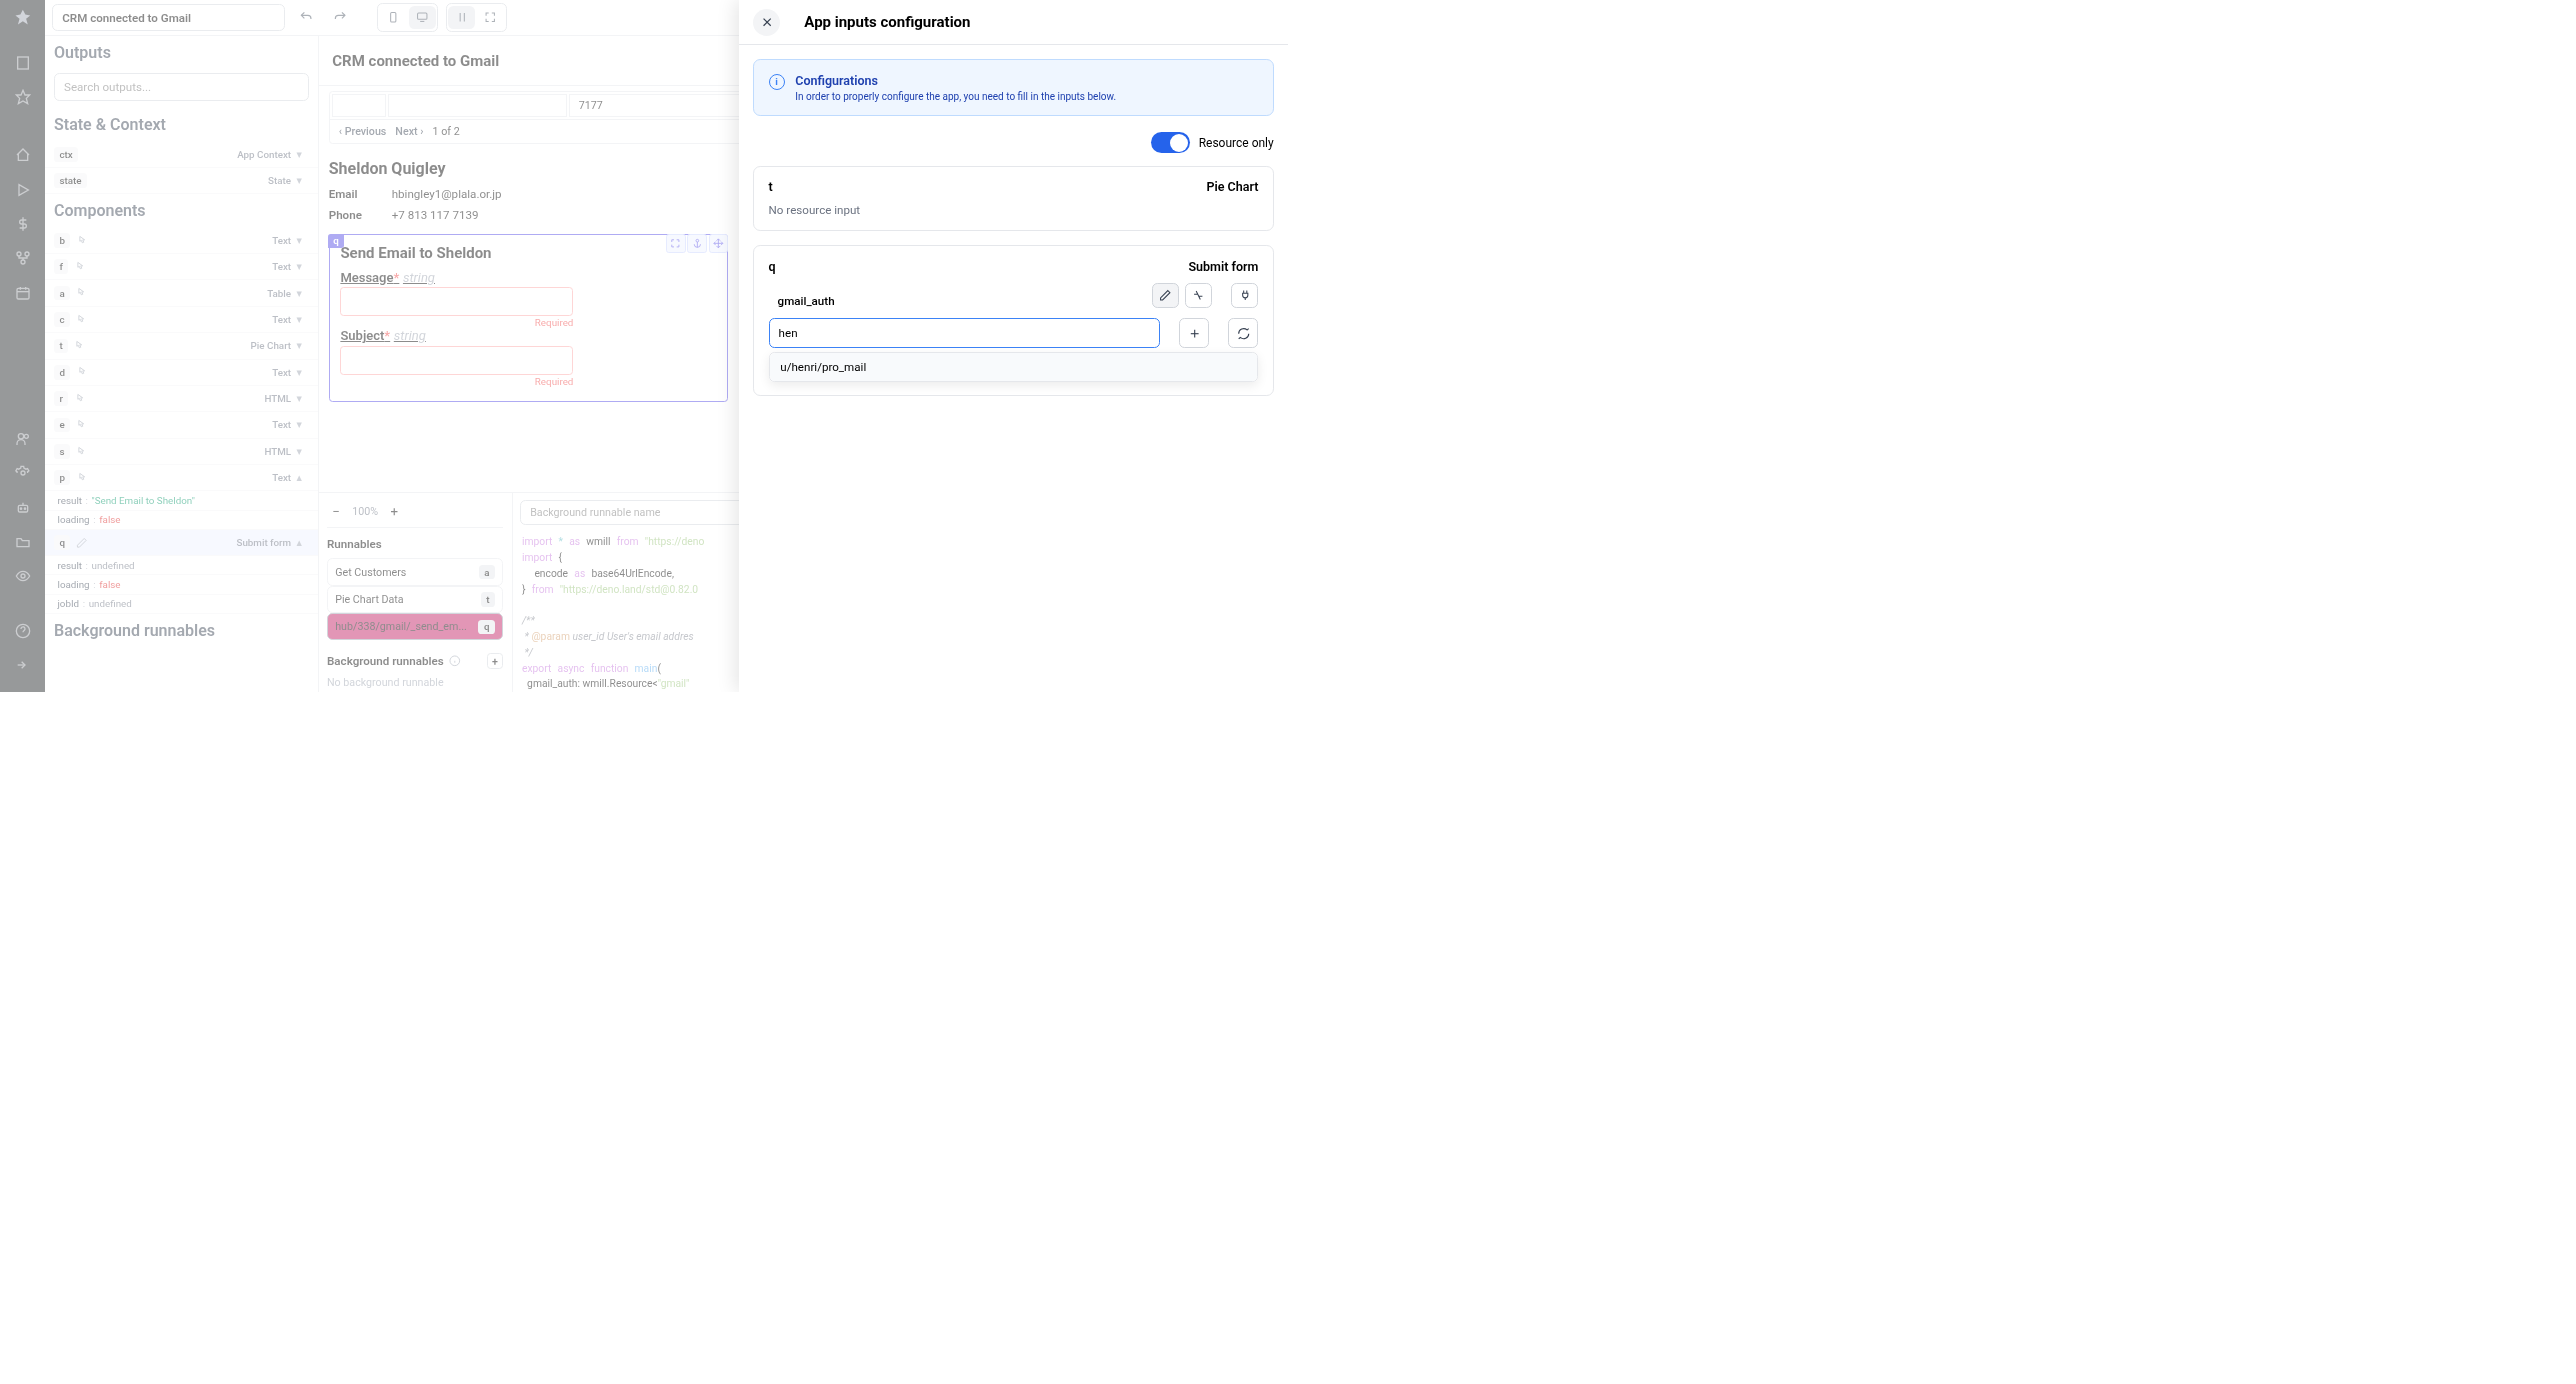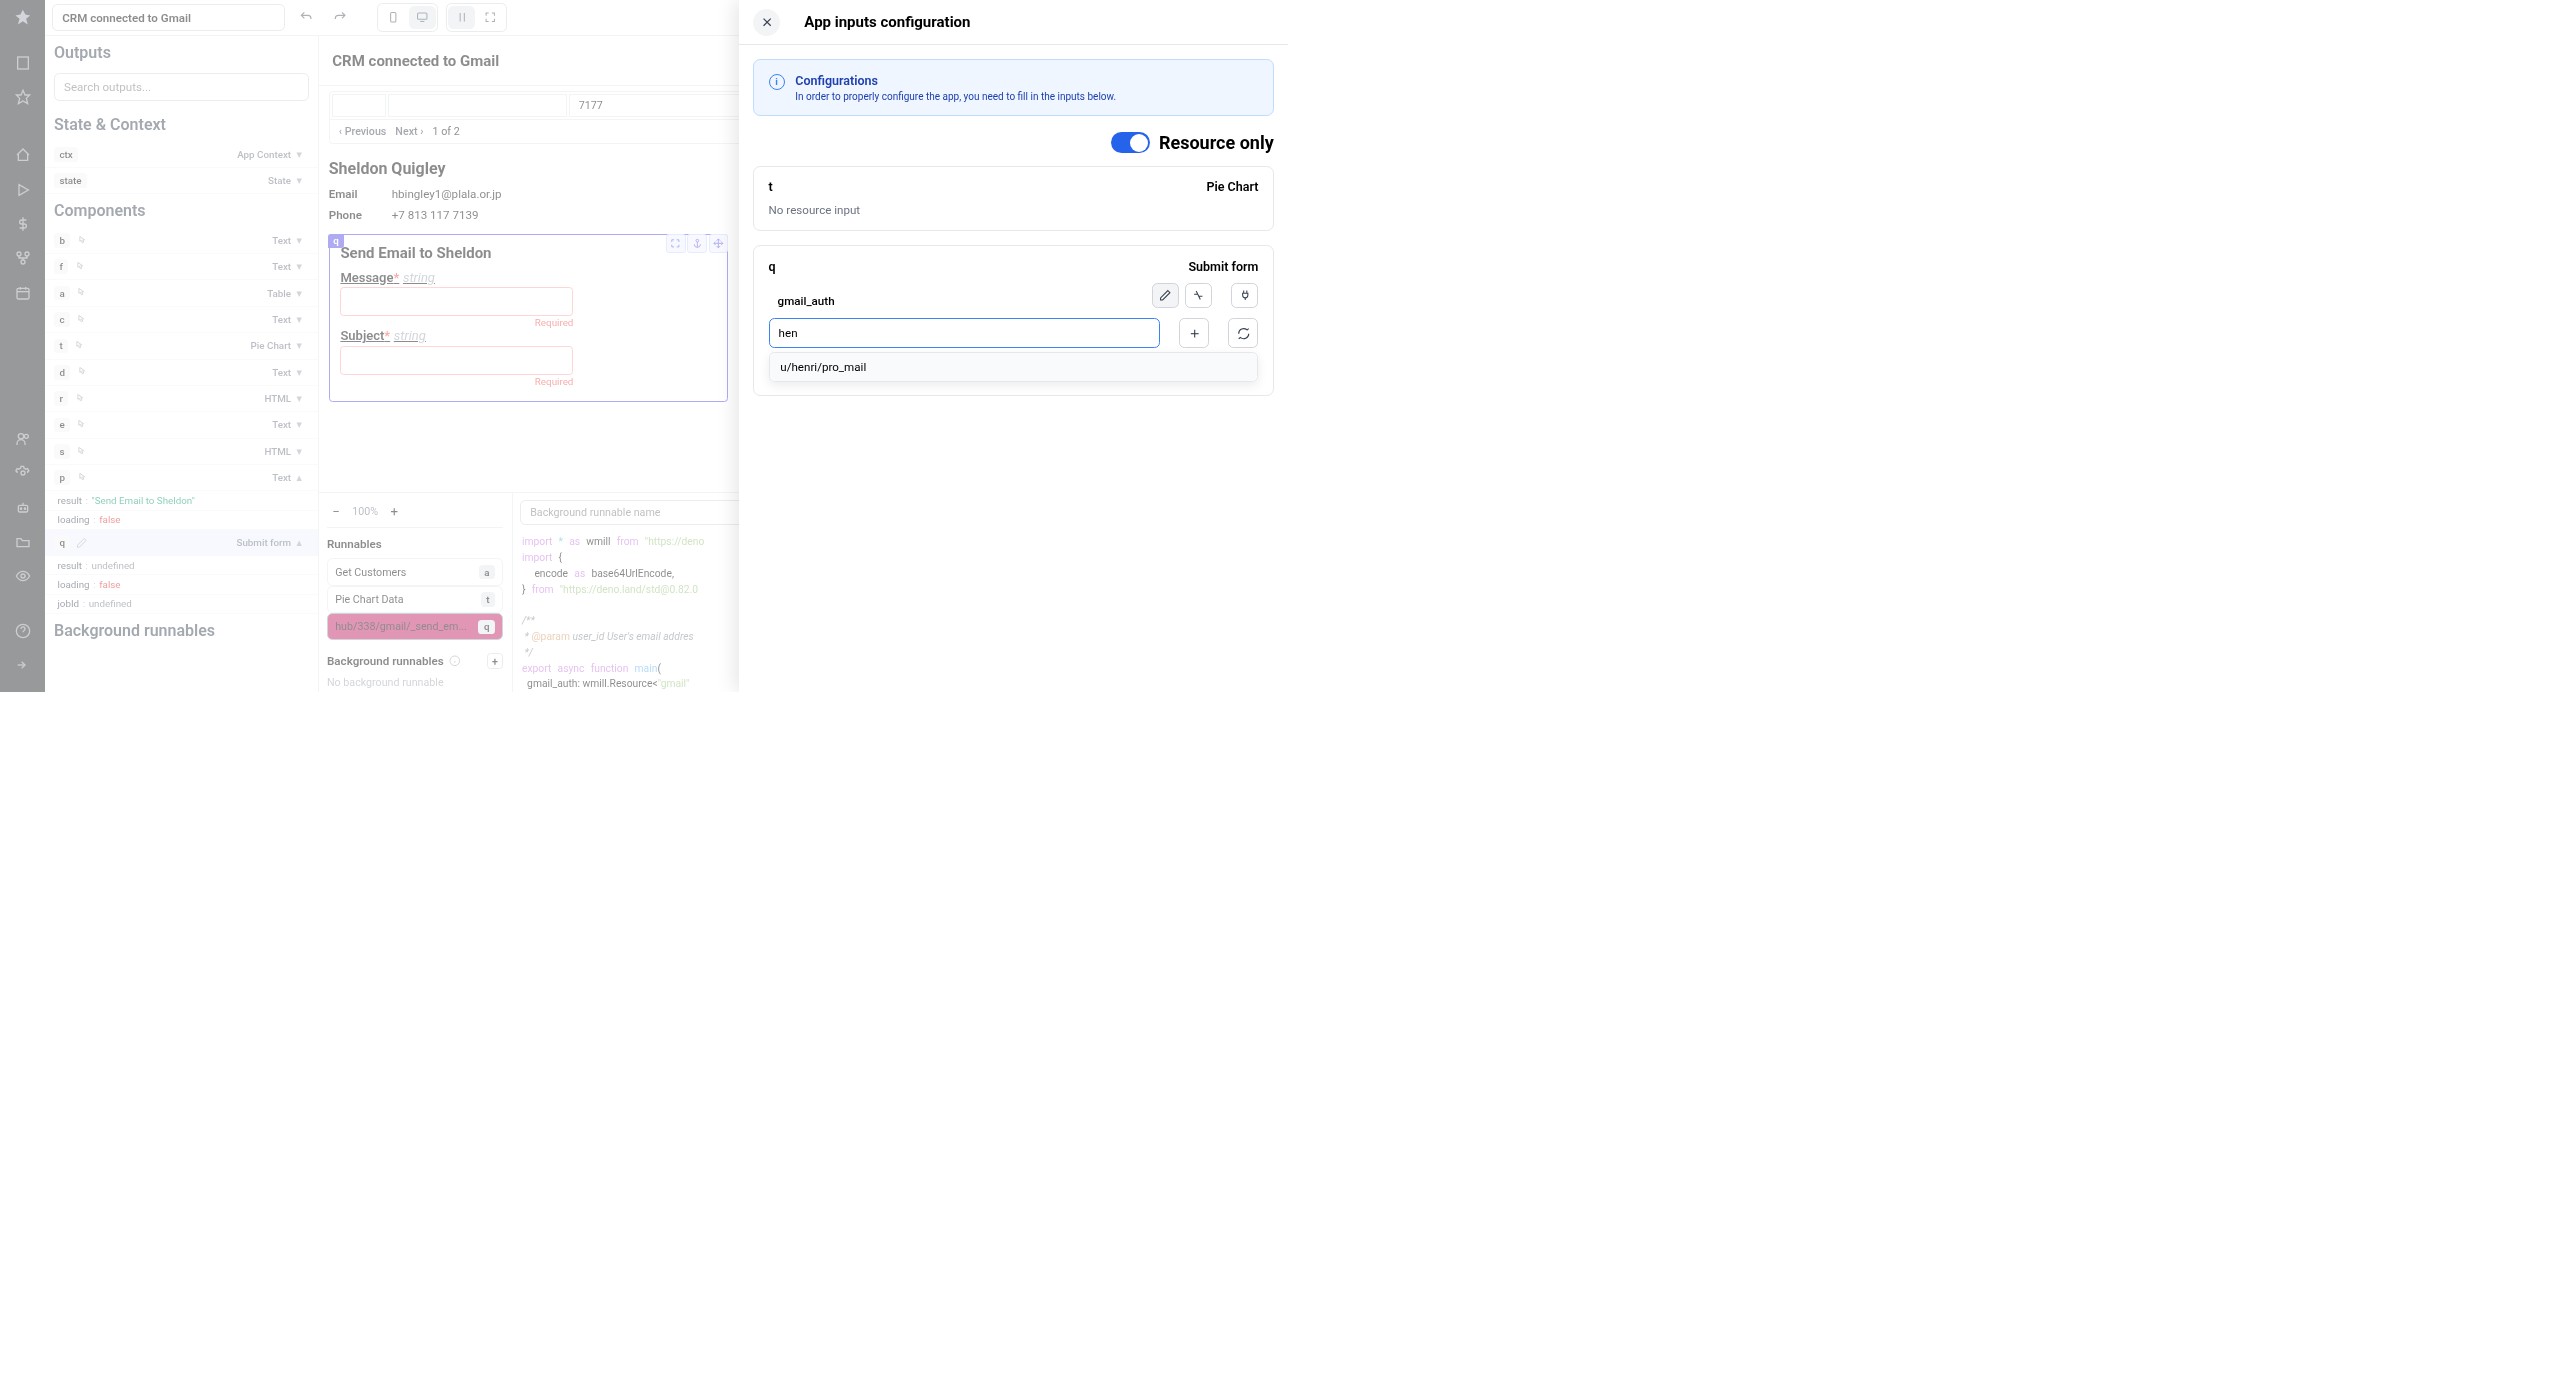--- a/index.html
+++ b/index.html
@@ -100,21 +100,21 @@
 .drawer-body { flex: 1; padding: 14.3px; overflow-y: auto; }
 
 .info-box { border: 0.9px solid #bfdbfe; background: #eff6ff; border-radius: 7.2px; padding: 12.5px 14.3px; display: flex; gap: 10.7px; }
 .info-box .i { width: 16px; height: 16px; border: 1.3px solid #3b82f6; border-radius: 50%; color: #3b82f6; display: flex; align-items: center; justify-content: center; font-size: 9.8px; font-weight: 700; flex-shrink: 0; margin-top: 0.9px; }
 .info-box h4 { font-size: 12.5px; font-weight: 600; color: #1e40af; margin-bottom: 3.6px; }
 .info-box p { font-size: 10px; color: #1e40af; }
 
 .toggle-row { display: flex; align-items: center; justify-content: flex-end; gap: 9px; margin: 16px 0 12.5px; }
 .toggle { width: 39px; height: 21.5px; background: #2563eb; border-radius: 10.7px; position: relative; cursor: pointer; }
 .toggle::after { content: ''; position: absolute; right: 1.8px; top: 1.8px; width: 18px; height: 18px; background: #fff; border-radius: 50%; }
-.toggle-label { font-size: 18px; font-weight: 700; }
+.toggle-label { font-size: 12px; font-weight: 400; }
 
 .card { border: 0.9px solid #e5e7eb; border-radius: 7.2px; padding: 12.5px 14.3px; margin-bottom: 14.3px; }
 .card-head { display: flex; justify-content: space-between; font-size: 12.5px; font-weight: 600; margin-bottom: 9px; }
 .card .empty { font-size: 11.6px; color: #6b7280; }
 
 .field-label { font-size: 11.6px; font-weight: 500; margin-bottom: 5.4px; margin-left: 9px; }
 .field-actions { display: flex; gap: 5.4px; justify-content: flex-end; margin-bottom: 5.4px; }
 .field-actions .fa { width: 27px; height: 25px; border: 0.9px solid #d1d5db; border-radius: 5.4px; display: flex; align-items: center; justify-content: center; cursor: pointer; font-size: 11.6px; color: #374151; }
 .field-actions .fa.active { background: #f3f4f6; }
 

